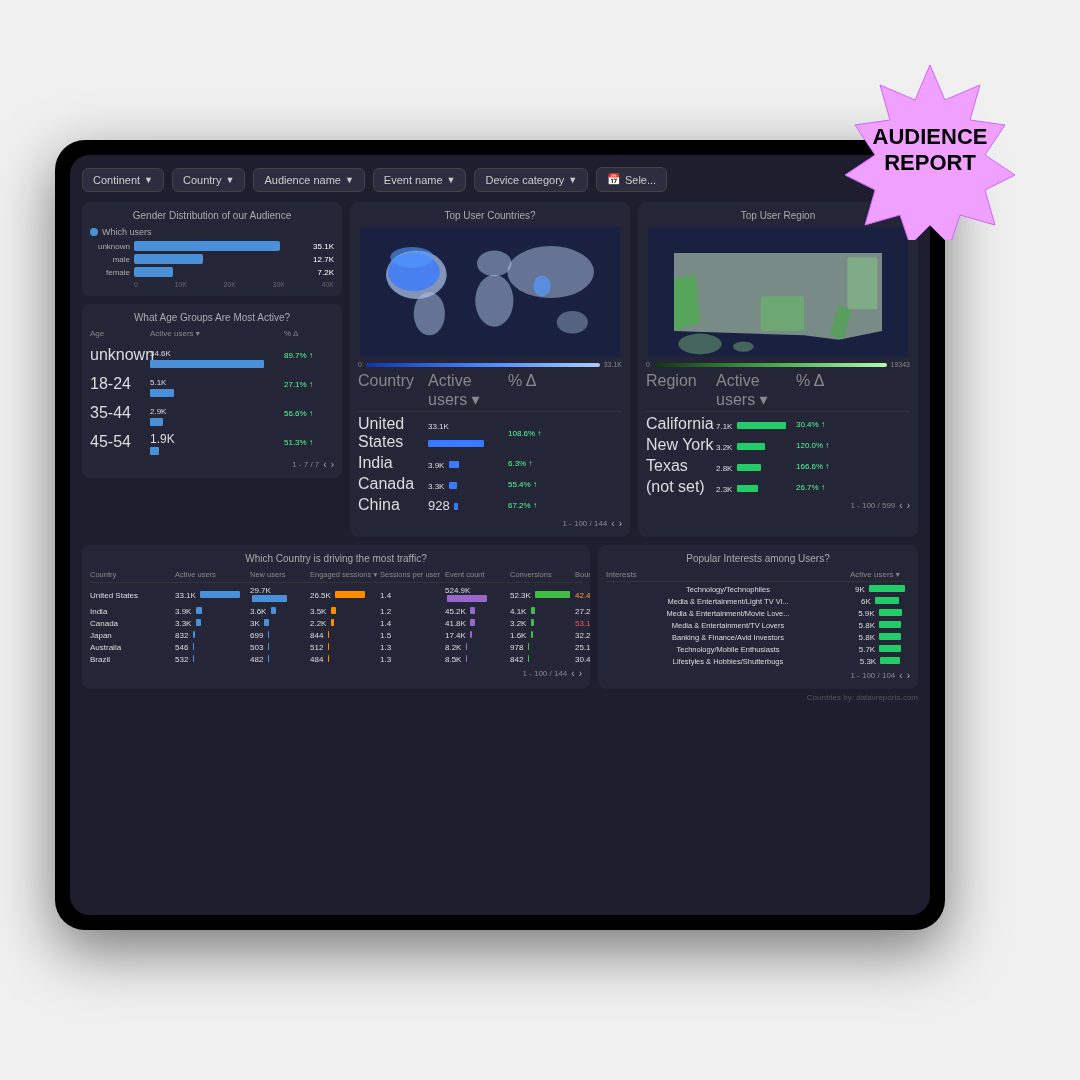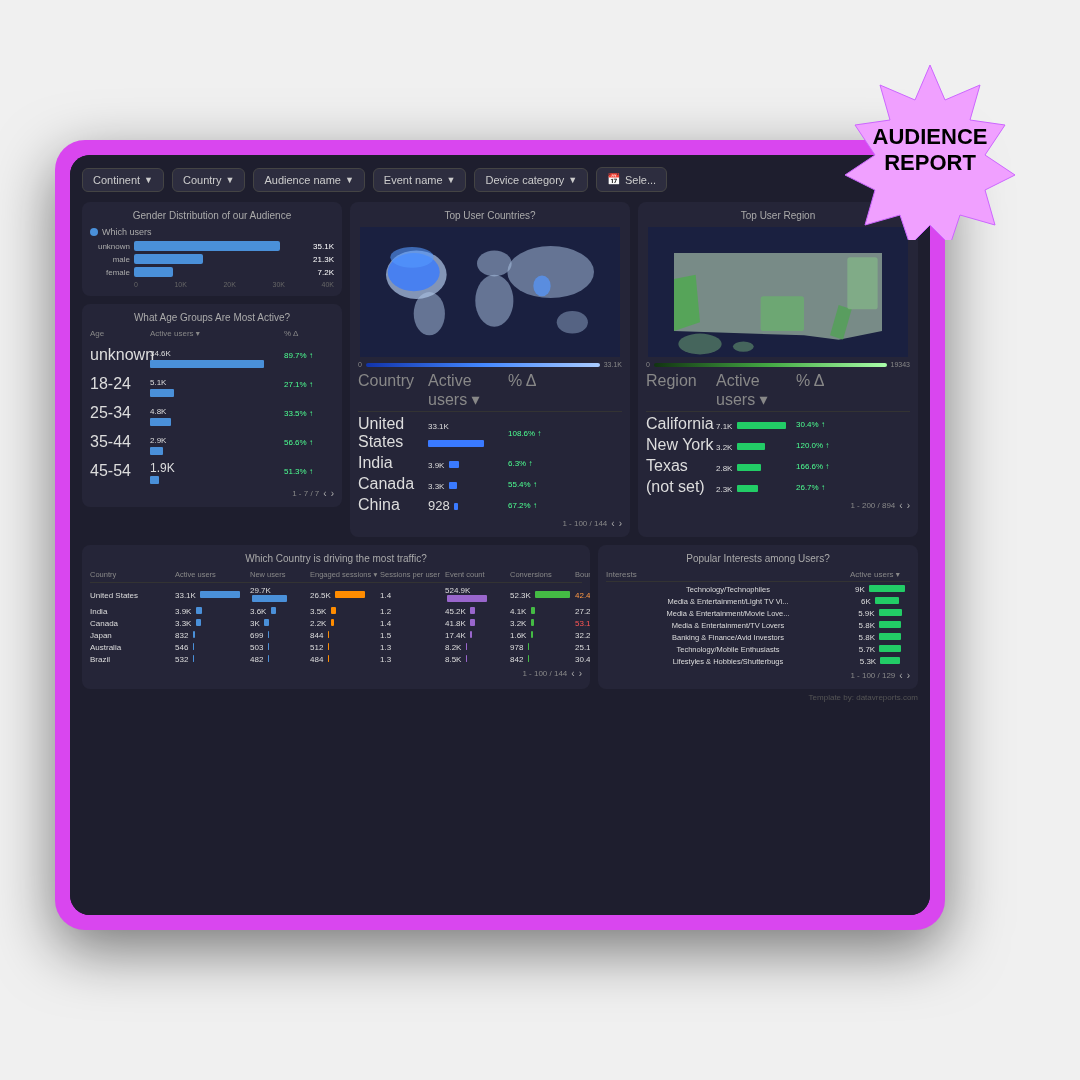--- a/index.html
+++ b/index.html
@@ -35,21 +35,21 @@
       white-space: nowrap;
     }
 
     
     .tablet-frame {
       position: absolute;
       top: 140px;
       left: 55px;
       width: 890px;
       height: 790px;
-      background: #d946ef;
+      background: #000000;
       border-radius: 30px;
       box-shadow: 0 20px 60px rgba(0,0,0,0.5);
       overflow: hidden;
       padding: 15px;
     }
     .tablet-inner {
       width: 100%;
       height: 100%;
       background: #1a1a2e;
       border-radius: 20px;
@@ -387,21 +387,21 @@
     <div class="bar-track">
       <div class="bar-fill" style="width:85%;background:#4a90d9;"></div>
     </div>
     <span class="bar-value">35.1K</span>
   </div>
                 <div class="bar-row">
     <span class="bar-label">male</span>
     <div class="bar-track">
       <div class="bar-fill" style="width:40%;background:#4a90d9;"></div>
     </div>
-    <span class="bar-value">21.3K</span>
+    <span class="bar-value">12.7K</span>
   </div>
                 <div class="bar-row">
     <span class="bar-label">female</span>
     <div class="bar-track">
       <div class="bar-fill" style="width:22%;background:#4a90d9;"></div>
     </div>
     <span class="bar-value">7.2K</span>
   </div>
               </div>
             <div class="x-axis">
@@ -431,28 +431,20 @@
   </div>
                 <div class="age-table-row">
     <span>18-24</span>
     <div>
       <span style="font-size:8px;color:#ddd;">5.1K</span>
       <div class="age-bar" style="width:18%;"></div>
     </div>
     <span class="age-delta">27.1% ↑</span>
   </div>
                 <div class="age-table-row">
-    <span>25-34</span>
-    <div>
-      <span style="font-size:8px;color:#ddd;">4.8K</span>
-      <div class="age-bar" style="width:16%;"></div>
-    </div>
-    <span class="age-delta">33.5% ↑</span>
-  </div>
-                <div class="age-table-row">
     <span>35-44</span>
     <div>
       <span style="font-size:8px;color:#ddd;">2.9K</span>
       <div class="age-bar" style="width:10%;"></div>
     </div>
     <span class="age-delta">56.6% ↑</span>
   </div>
                 <div class="age-table-row">
     <span>45-54</span>
     <div>
@@ -612,21 +604,21 @@
               <div class="ct-row">
     <span>(not set)</span>
     <div>
       <span style="font-size:8px;color:#ddd;">2.3K</span>
       <div class="ct-bar" style="width:21px;background:#22cc66;"></div>
     </div>
     <span class="delta-up" style="font-size:8px;">26.7% ↑</span>
   </div>
             </div>
           <div class="pagination">
-            <span>1 - 200 / 894</span>
+            <span>1 - 100 / 599</span>
             <span class="pag-arrow">‹</span>
             <span class="pag-arrow">›</span>
           </div>
         </div>
       </div>
 
       <div class="charts-bottom">
 
         <div class="traffic-table-card">
           <div class="tt-title">Which Country is driving the most traffic?</div>
@@ -850,24 +842,24 @@
   </div>
               <div class="int-row">
     <span>Lifestyles &amp; Hobbies/Shutterbugs</span>
     <div>
       <span style="font-size:8px;color:#ddd;">5.3K</span>
       <div class="int-bar" style="width:20px;"></div>
     </div>
   </div>
             </div>
           <div class="pagination">
-            <span>1 - 100 / 129</span>
+            <span>1 - 100 / 104</span>
             <span class="pag-arrow">‹</span>
             <span class="pag-arrow">›</span>
           </div>
         </div>
       </div>
 
-      <div class="footer-text">Template by: datavreports.com</div>
+      <div class="footer-text">Countries by: datavreports.com</div>
 
     </div>
   </div>
 </div>
 
 </body></html>

